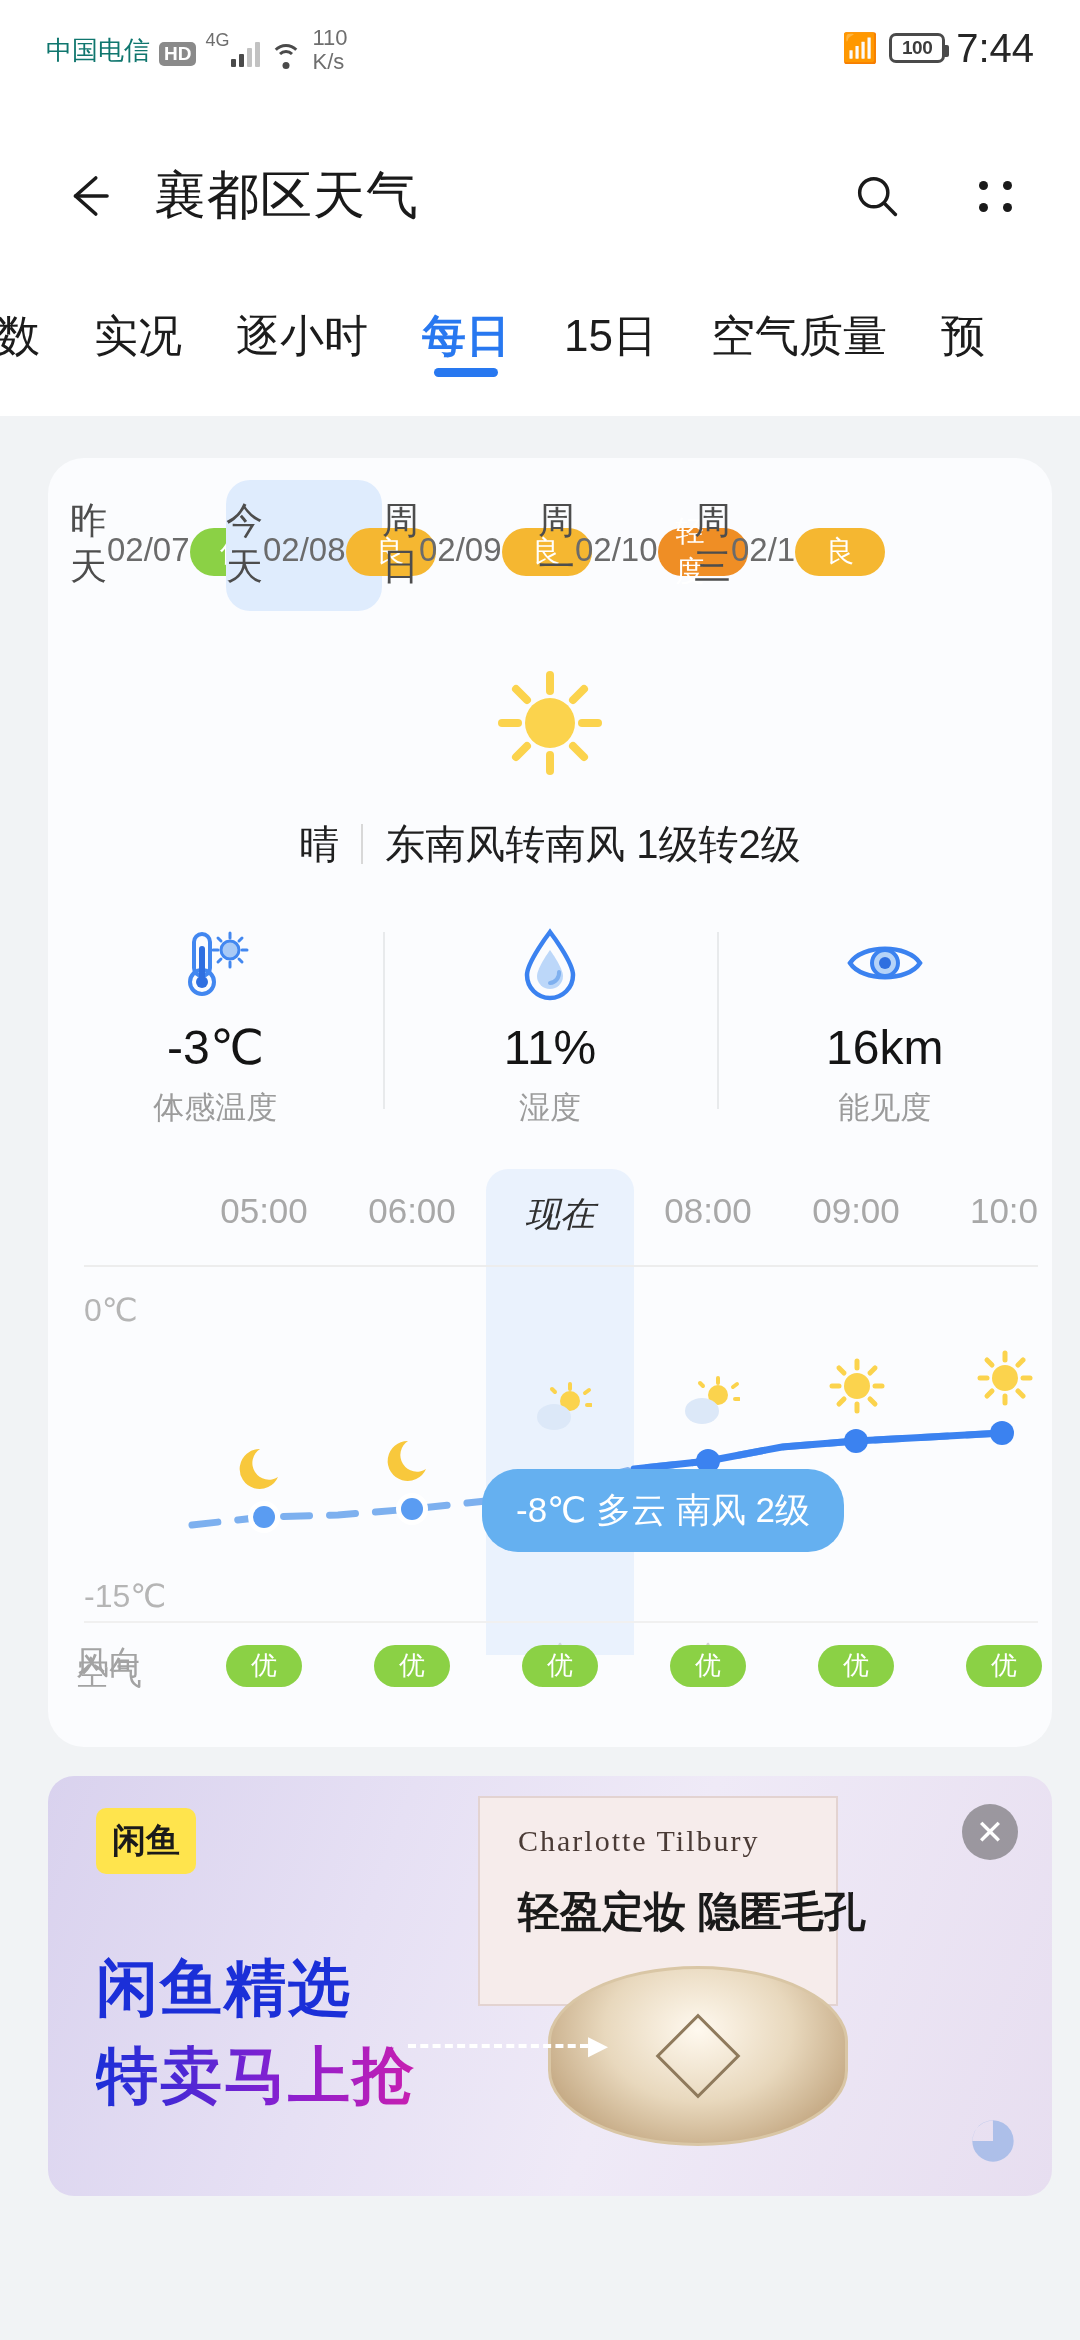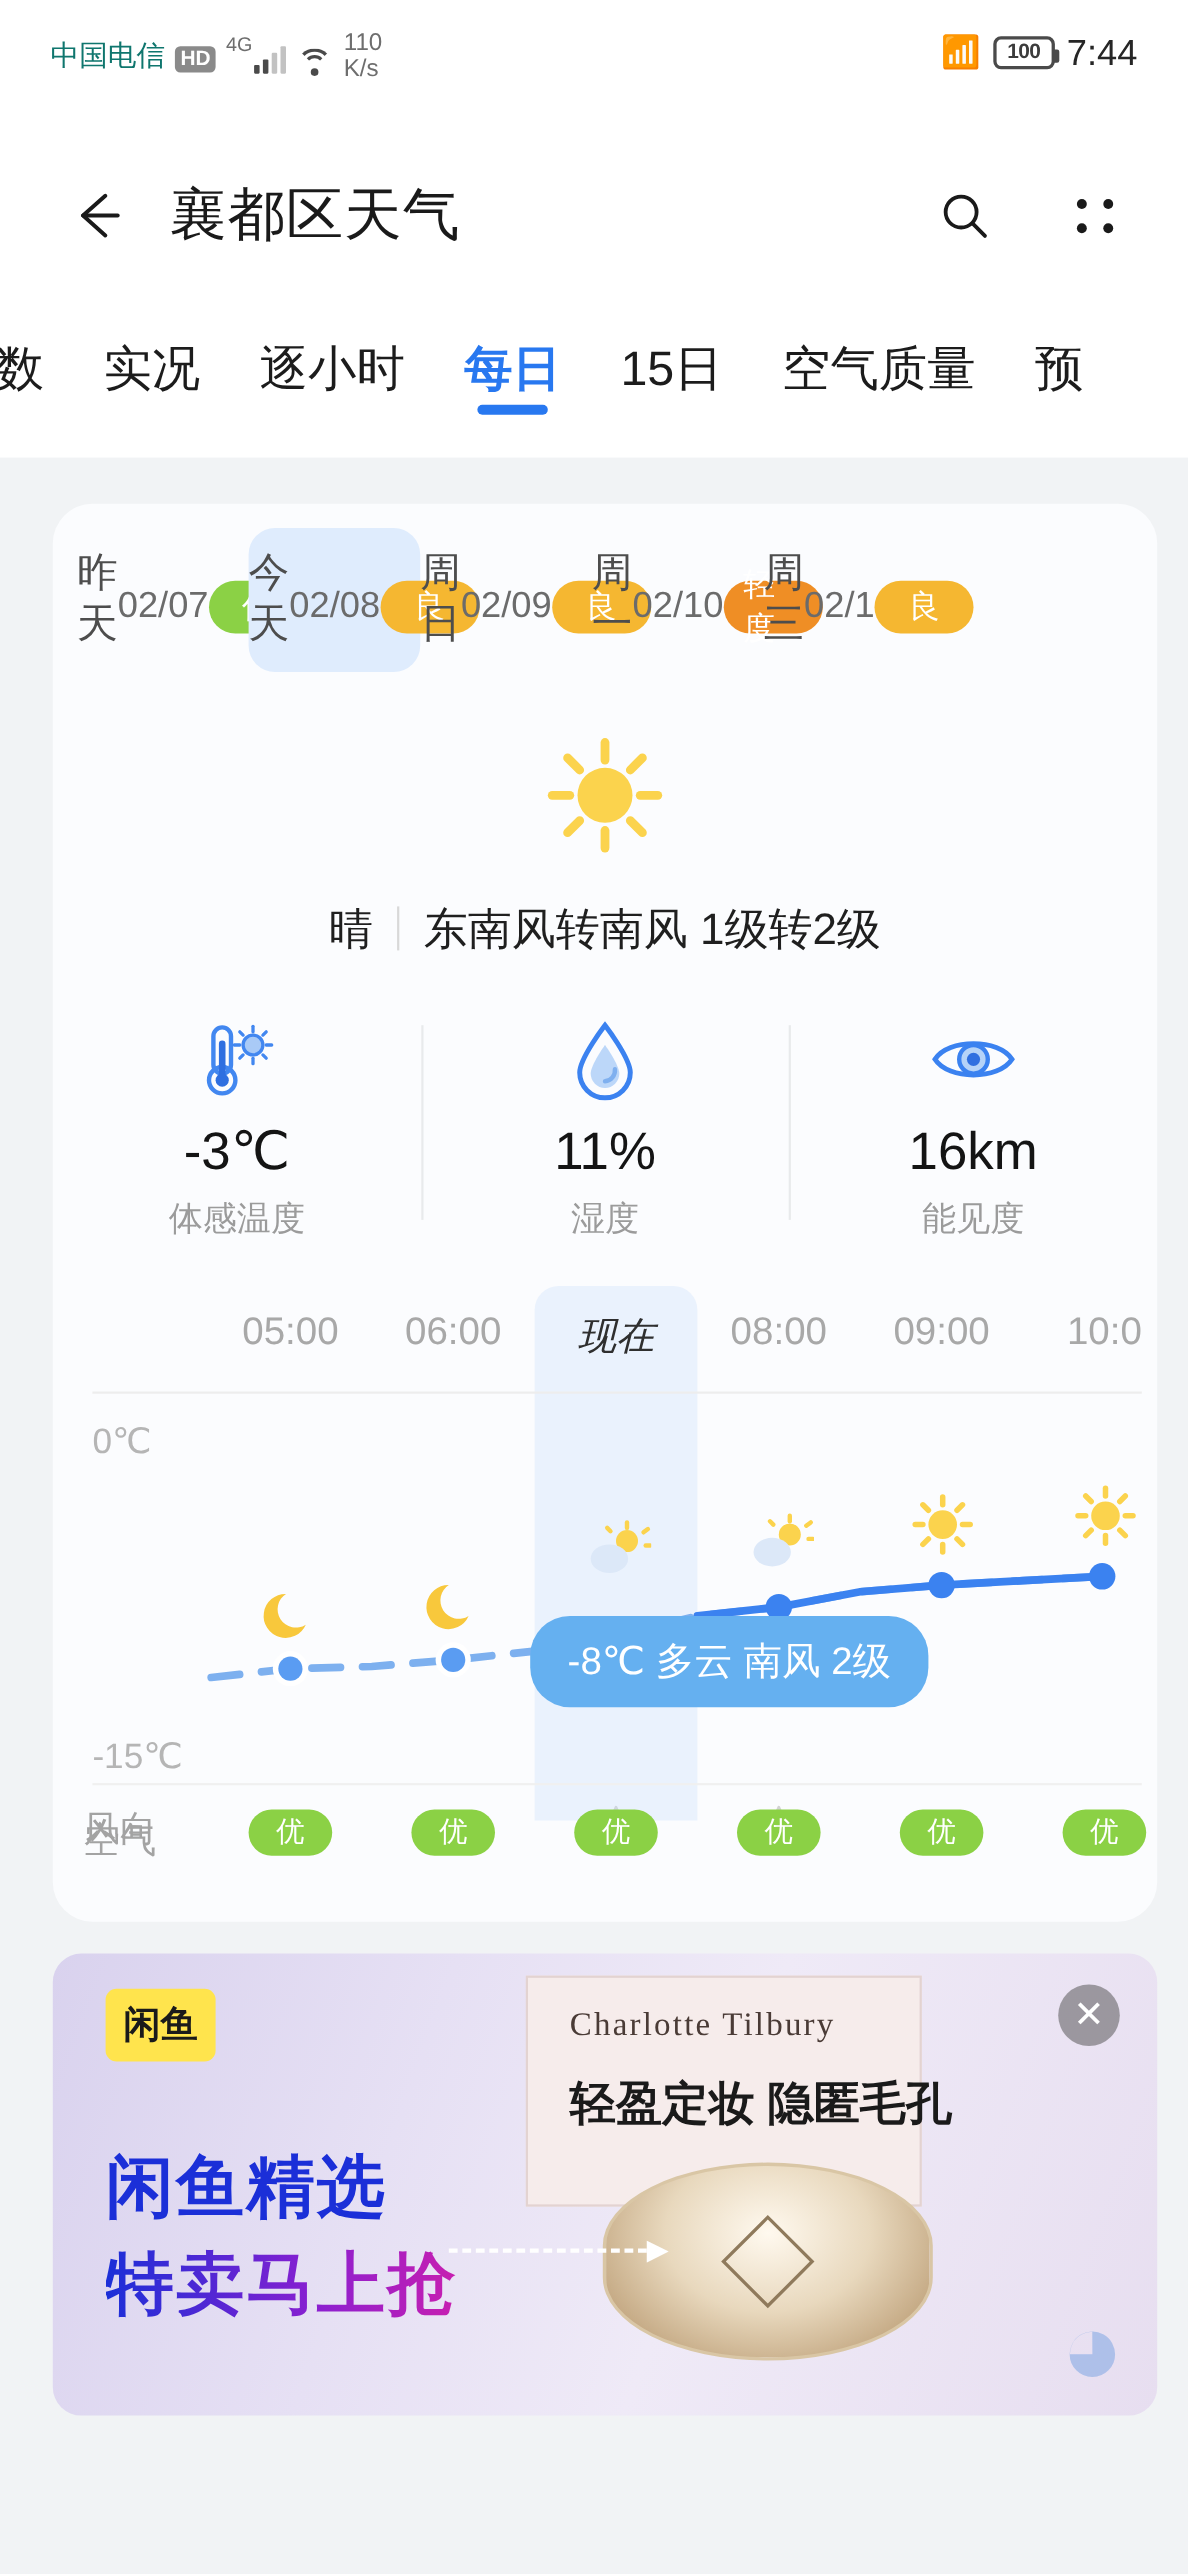--- a/index.html
+++ b/index.html
@@ -40,21 +40,21 @@
   .netspeed { display:flex; flex-direction:column; align-items:flex-start; line-height:1.05; margin-bottom:-3px;}
   .netspeed .n1 { font-size: 22px; color: #6e6e6e; }
   .netspeed .n2 { font-size: 22px; color: #6e6e6e; }
   .sb-right { display:flex; align-items:center; gap:11px; }
   .vibrate { font-size: 29px; color: #3c3c3c; line-height:1; }
   .battery { position: relative; width: 56px; height: 30px; border: 3px solid #4a4a4a;
     border-radius: 7px; display:flex; align-items:center; justify-content:center; }
   .battery:after { content:""; position:absolute; right:-7px; top:9px; width:5px; height:12px;
     background:#4a4a4a; border-radius:0 2px 2px 0;}
   .battery span { font-size: 19px; color:#3c3c3c; font-weight:bold; letter-spacing:-0.5px;}
-  .sb-time { font-size: 33px; color: #262626; }
+  .sb-time { font-size: 40px; color: #262626; }
 
   
   .appbar { position:absolute; top:96px; left:0; width:1080px; height:200px;
     display:flex; align-items:center; padding: 0 48px; }
   .back-btn { width:82px; height:82px; display:flex; align-items:center; justify-content:center; cursor:pointer;}
   .back-btn svg { width:54px; height:54px; }
   .appbar-title { font-size: 52px; color:#1a1a1a; margin-left: 24px; letter-spacing: 1px; flex:1;}
   .appbar-actions { display:flex; align-items:center; gap: 44px; }
   .icon-btn { width:74px; height:74px; display:flex; align-items:center; justify-content:center; cursor:pointer;}
   .icon-btn svg { width:52px; height:52px; }

